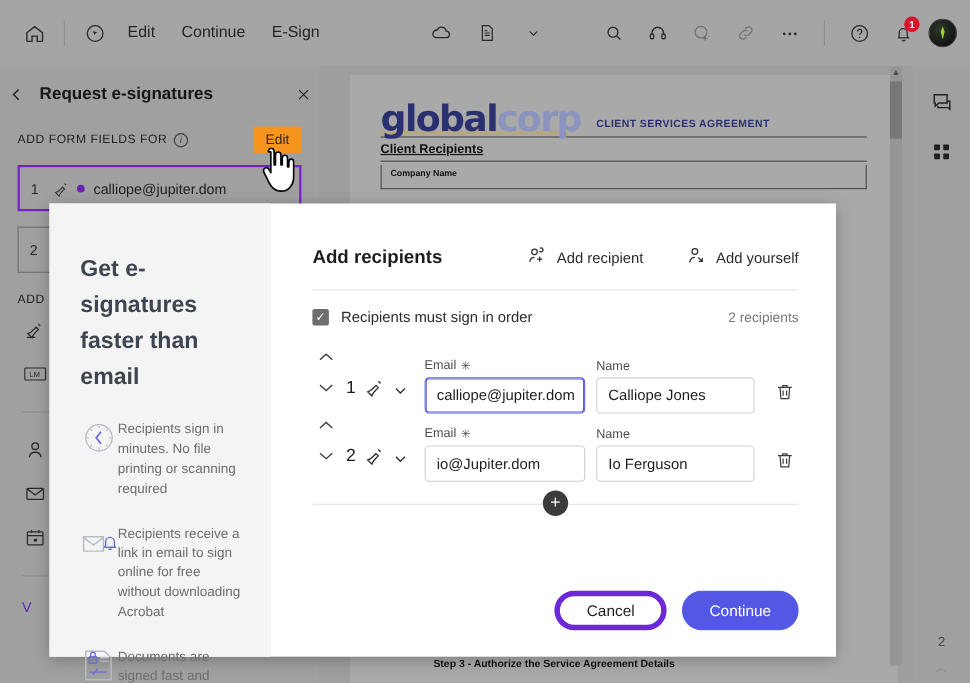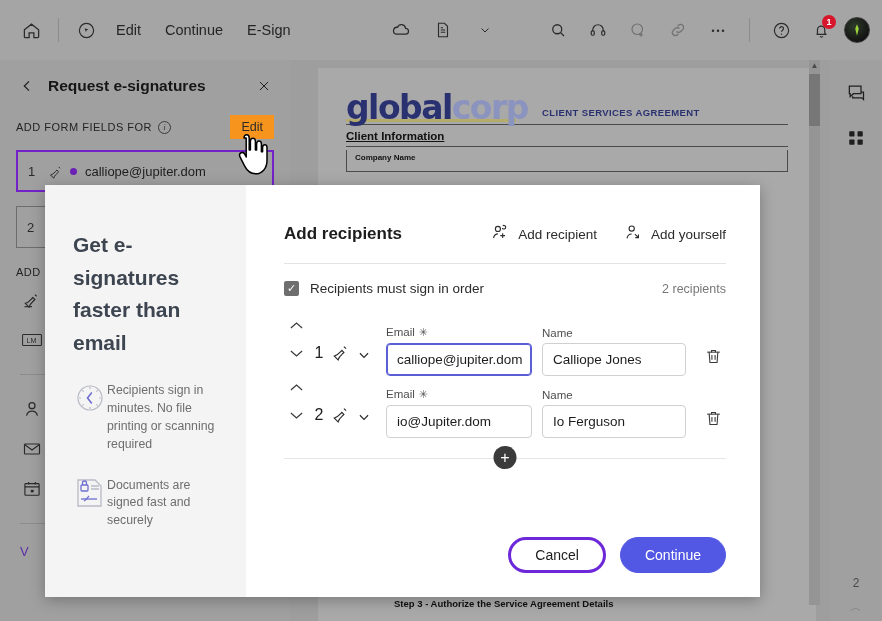--- a/index.html
+++ b/index.html
@@ -43,21 +43,21 @@
     background: #d7162c; color: #fff; font-size: 9px; font-weight: bold;
     display: flex; align-items: center; justify-content: center; padding: 0 3px;
   }
 
   
   .left-panel {
     position: absolute; left: 0; top: 60px; width: 290px; height: 561px;
     background: #a0a0a0;
   }
   .lp-header {
-    display: flex; align-items: center; height: 52px; padding: 0 16px;
+    display: flex; align-items: center; height: 52px; padding: 0 4px;
   }
   .lp-back { width: 22px; height: 22px; display:flex; align-items:center; justify-content:center; color:#1f1f1f; }
   .lp-title { font-size: 15.5px; font-weight: bold; color: #161616; margin-left: 10px; }
   .lp-close { margin-left: auto; width: 20px; height: 20px; display:flex;align-items:center;justify-content:center;color:#1f1f1f; }
   .lp-section {
     display: flex; align-items: center; padding: 0 16px; height: 30px;
   }
   .lp-section-label { font-size: 11px; letter-spacing: .5px; color: #232323; font-weight: 400; }
   .info-dot {
     width: 13px; height: 13px; border-radius: 50%; border: 1px solid #3a3a3a;
@@ -161,21 +161,21 @@
     font-size: 21px; font-weight: bold; color: #3d4550; line-height: 1.55;
   }
   .promo-list { margin-top: 22px; display: flex; flex-direction: column; gap: 22px; }
   .promo-item { display: flex; gap: 0; align-items: flex-start; }
   .promo-ic { width: 34px; min-width: 34px; height: 34px; display:flex;align-items:center;justify-content:center; }
   .promo-txt { font-size: 12.3px; color: #6e6e6e; line-height: 1.45; padding-top: 1px; }
 
   .modal-right { flex: 1; padding: 38px 34px 0 38px; position: relative; }
   .mr-head { display: flex; align-items: center; }
   .mr-title { font-size: 17px; font-weight: bold; color: #1d1d1d; }
-  .mr-actions { display: flex; align-items: flex-end; gap: 26px; margin-left: auto; }
+  .mr-actions { display: flex; align-items: flex-end; gap: 38px; margin-left: auto; }
   .mr-action { display: flex; align-items: center; gap: 9px; font-size: 13.5px; color: #2b2b2b; }
   .mr-action svg { flex: none; }
   .mr-divider { height: 1px; background: #e3e3e3; margin-top: 18px; }
   .mr-optrow { display: flex; align-items: center; margin-top: 17px; }
   .chk {
     width: 15px; height: 15px; background: #6e6e6e; border-radius: 2px;
     display: flex; align-items: center; justify-content: center; color: #fff; font-size: 11px;
   }
   .chk-label { font-size: 13.5px; color: #2b2b2b; margin-left: 11px; }
   .recip-count { margin-left: auto; font-size: 12.5px; color: #777; }
@@ -210,21 +210,21 @@
     color: #fff; display: flex; align-items: center; justify-content: center;
     font-size: 16px; line-height: 1;
   }
   .footer-btns {
     position: absolute; right: 34px; bottom: 24px; display: flex; gap: 14px; align-items: center;
   }
   .btn {
     height: 36px; border-radius: 18px; display: flex; align-items: center; justify-content: center;
     font-size: 14px; padding: 0 24px;
   }
-  .btn-cancel { border: 3px solid #6d28d9; color: #1d1d1d; background: #fff; }
+  .btn-cancel { border: 5px solid #6d28d9; color: #1d1d1d; background: #fff; }
   .btn-continue { background: #5258e4; color: #fff; border: 1px solid #5258e4; }
 
   
   .cursor {
     position: absolute; left: 234px; top: 134px; width: 34px; height: 42px;
     pointer-events: none;
   }
 </style>
 </head>
 <body>
@@ -409,21 +409,21 @@
     <div class="doc-page">
       <div class="doc-inner">
         <div class="logo-row">
           <div>
             <div class="logo-word"><span class="logo-a">global</span><span class="logo-b">corp</span></div>
             <div class="logo-rule"></div>
           </div>
           <div class="logo-tag">CLIENT SERVICES AGREEMENT</div>
         </div>
         <div class="doc-hr"></div>
-        <div class="doc-h2">Client Information</div>
+        <div class="doc-h2">Client Recipients</div>
         <div class="doc-hr2"></div>
         <div class="doc-cell">Company Name</div>
       </div>
       <div class="doc-footer">Step 3 - Authorize the Service Agreement Details</div>
     </div>
 
     <div class="doc-scroll">
       <div class="doc-scroll-arrow">▲</div>
       <div class="doc-scroll-thumb"></div>
     </div>
@@ -460,20 +460,31 @@
       <div class="promo-list">
         <div class="promo-item">
           <span class="promo-ic">
             <svg width="32" height="32" viewBox="0 0 32 32" fill="none" stroke="#b9bbc6" stroke-width="1.2">
                 <circle cx="16" cy="16" r="12"></circle>
                 <path d="M17.8 10.5L13.5 16l4.3 5.5" stroke="#6d6fd0" stroke-width="1.6"></path>
                 <path d="M16 5v2M16 25v2M5 16h2M25 16h2M8.3 8.3l1.4 1.4M22.3 22.3l1.4 1.4M23.7 8.3l-1.4 1.4M9.7 22.3l-1.4 1.4"></path>
               </svg>
           </span>
           <span class="promo-txt">Recipients sign in minutes. No file printing or scanning required</span>
+        </div>
+        <div class="promo-item">
+          <span class="promo-ic">
+            <svg width="32" height="28" viewBox="0 0 32 28" fill="none" stroke="#b9bbc6" stroke-width="1.3">
+                <path d="M2 9h18v13H2z"></path>
+                <path d="M2 9.5l9 7 9-7"></path>
+                <path d="M22 13.5a4 4 0 118 0v3.5l1 1.5h-10l1-1.5z" stroke="#6d6fd0"></path>
+                <path d="M24.6 19.8a1.6 1.6 0 002.8 0" stroke="#6d6fd0"></path>
+              </svg>
+          </span>
+          <span class="promo-txt">Recipients receive a link in email to sign online for free without downloading Acrobat</span>
         </div>
         <div class="promo-item">
           <span class="promo-ic">
             <svg width="30" height="32" viewBox="0 0 30 32" fill="none" stroke="#b9bbc6" stroke-width="1.3">
                 <path d="M3 3h17l6 6v20H3z"></path>
                 <rect x="6" y="8" width="7" height="6" rx="1" stroke="#6d6fd0"></rect>
                 <path d="M7.5 8V6a2 2 0 014 0v2" stroke="#6d6fd0"></path>
                 <path d="M16 9h8M16 12h8"></path>
                 <path d="M6 22h16" stroke="#6d6fd0"></path>
                 <path d="M9 24c2-1 3-3 5-5" stroke="#6d6fd0"></path>

